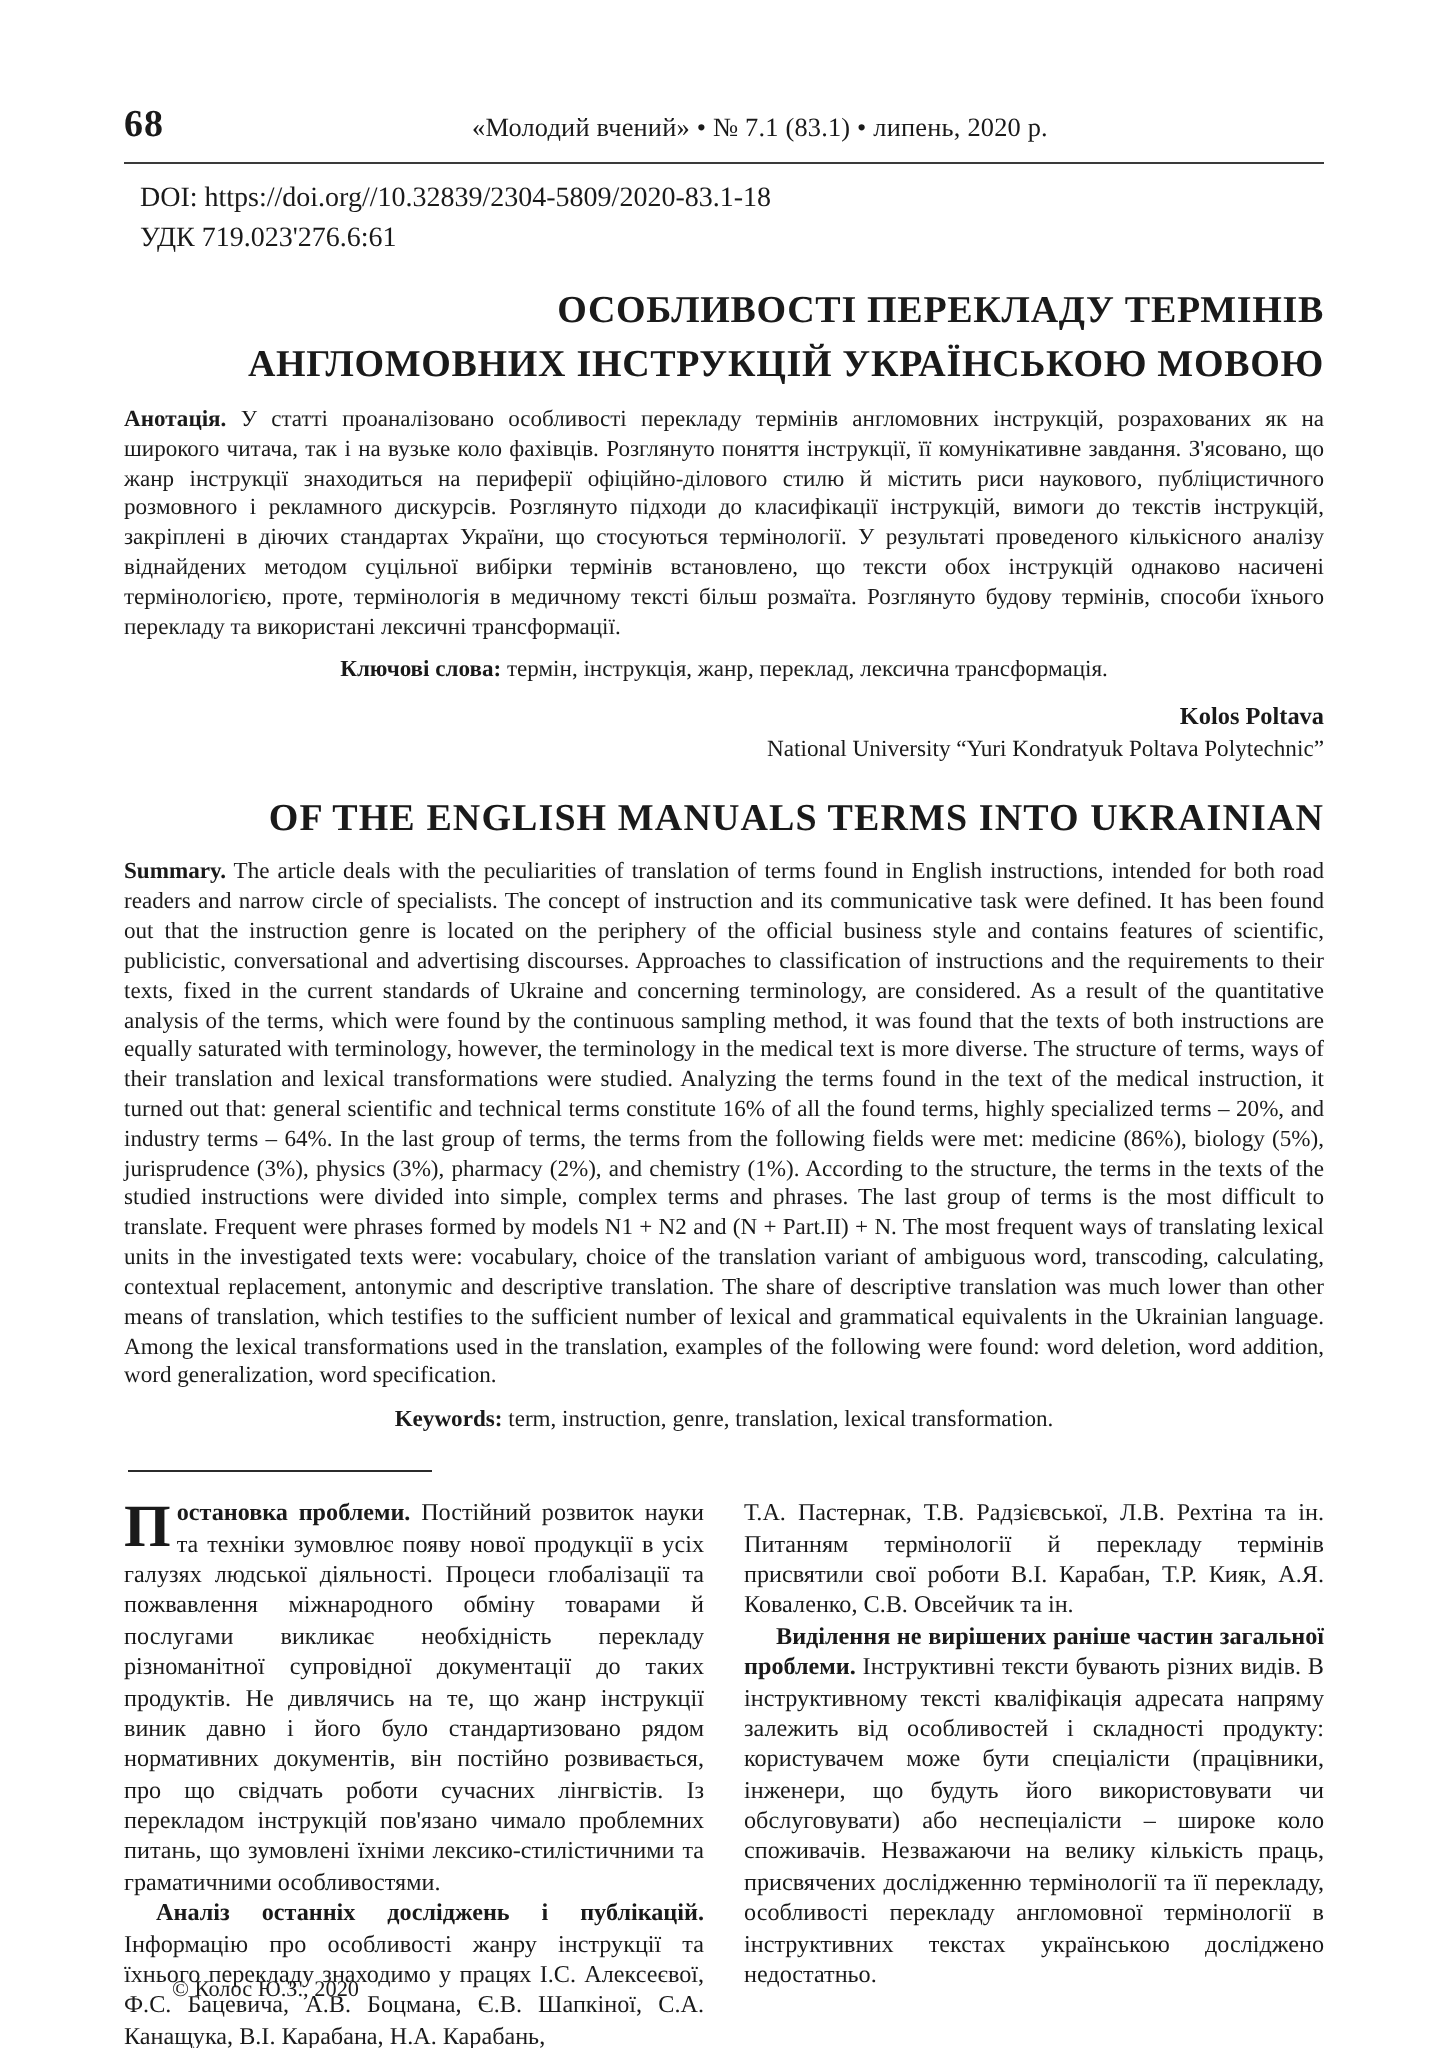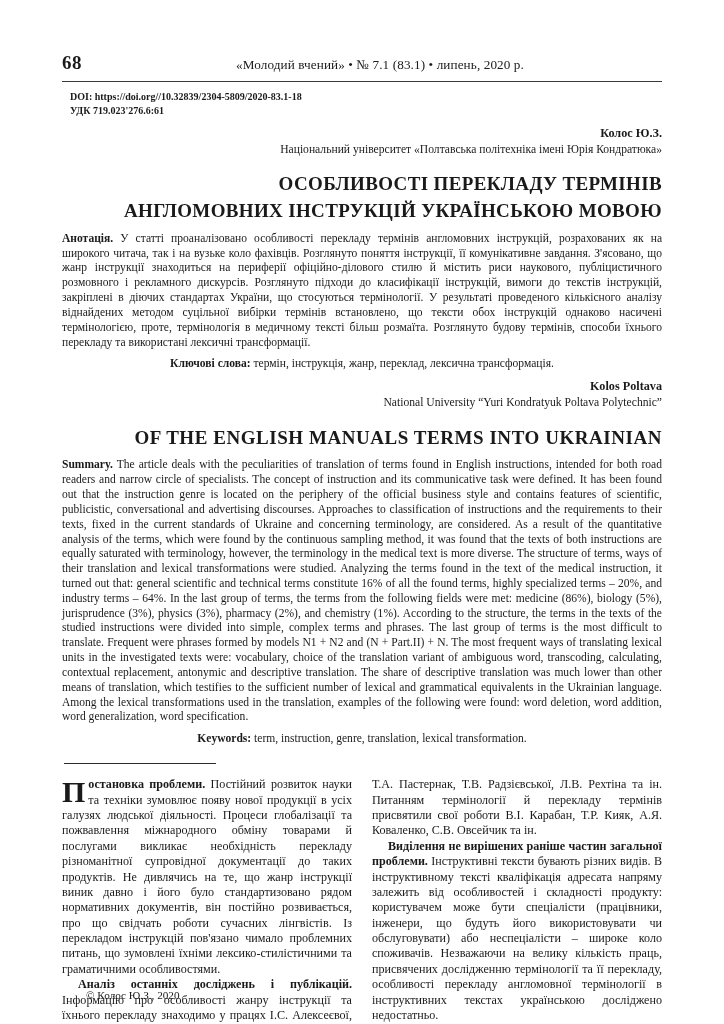--- a/index.html
+++ b/index.html
@@ -47,24 +47,23 @@
   }
   .rule-top {
     border-top: 1px solid #3a3a3a;
     margin: 3px 0 0 0;
     height: 0;
   }
 
   
   .ids {
     margin-top: 8px;
-    font-size: 10px;
+    font-size: 14px;
     line-height: 1.42;
     padding-left: 8px;
-    font-weight: bold;
   }
 
   
   .author-block {
     text-align: right;
     margin-top: 7px;
     line-height: 1.36;
   }
   .author-name {
     font-size: 12.2px;
@@ -157,24 +156,20 @@
     <div class="folio">68</div>
     <div class="journal-line">«Молодий вчений» • № 7.1 (83.1) • липень, 2020 р.</div>
   </div>
   <div class="rule-top"></div>
 
   <div class="ids">
     <div>DOI: https://doi.org//10.32839/2304-5809/2020-83.1-18</div>
     <div>УДК 719.023'276.6:61</div>
   </div>
 
-  <div class="author-block">
-    <div class="author-name">Колос Ю.З.</div>
-    <div class="author-affil">Національний університет «Полтавська політехніка імені Юрія Кондратюка»</div>
-  </div>
 
   <div class="doc-title">
     <div>ОСОБЛИВОСТІ ПЕРЕКЛАДУ ТЕРМІНІВ</div>
     <div>АНГЛОМОВНИХ ІНСТРУКЦІЙ УКРАЇНСЬКОЮ МОВОЮ</div>
   </div>
 
   <div class="abstract">
     <b>Анотація.</b>
     <span>У статті проаналізовано особливості перекладу термінів англомовних інструкцій, розрахованих як на широкого читача, так і на вузьке коло фахівців. Розглянуто поняття інструкції, її комунікативне завдання. З'ясовано, що жанр інструкції знаходиться на периферії офіційно-ділового стилю й містить риси наукового, публіцистичного розмовного і рекламного дискурсів. Розглянуто підходи до класифікації інструкцій, вимоги до текстів інструкцій, закріплені в діючих стандартах України, що стосуються термінології. У результаті проведеного кількісного аналізу віднайдених методом суцільної вибірки термінів встановлено, що тексти обох інструкцій однаково насичені термінологією, проте, термінологія в медичному тексті більш розмаїта. Розглянуто будову термінів, способи їхнього перекладу та використані лексичні трансформації.</span>
   </div>

